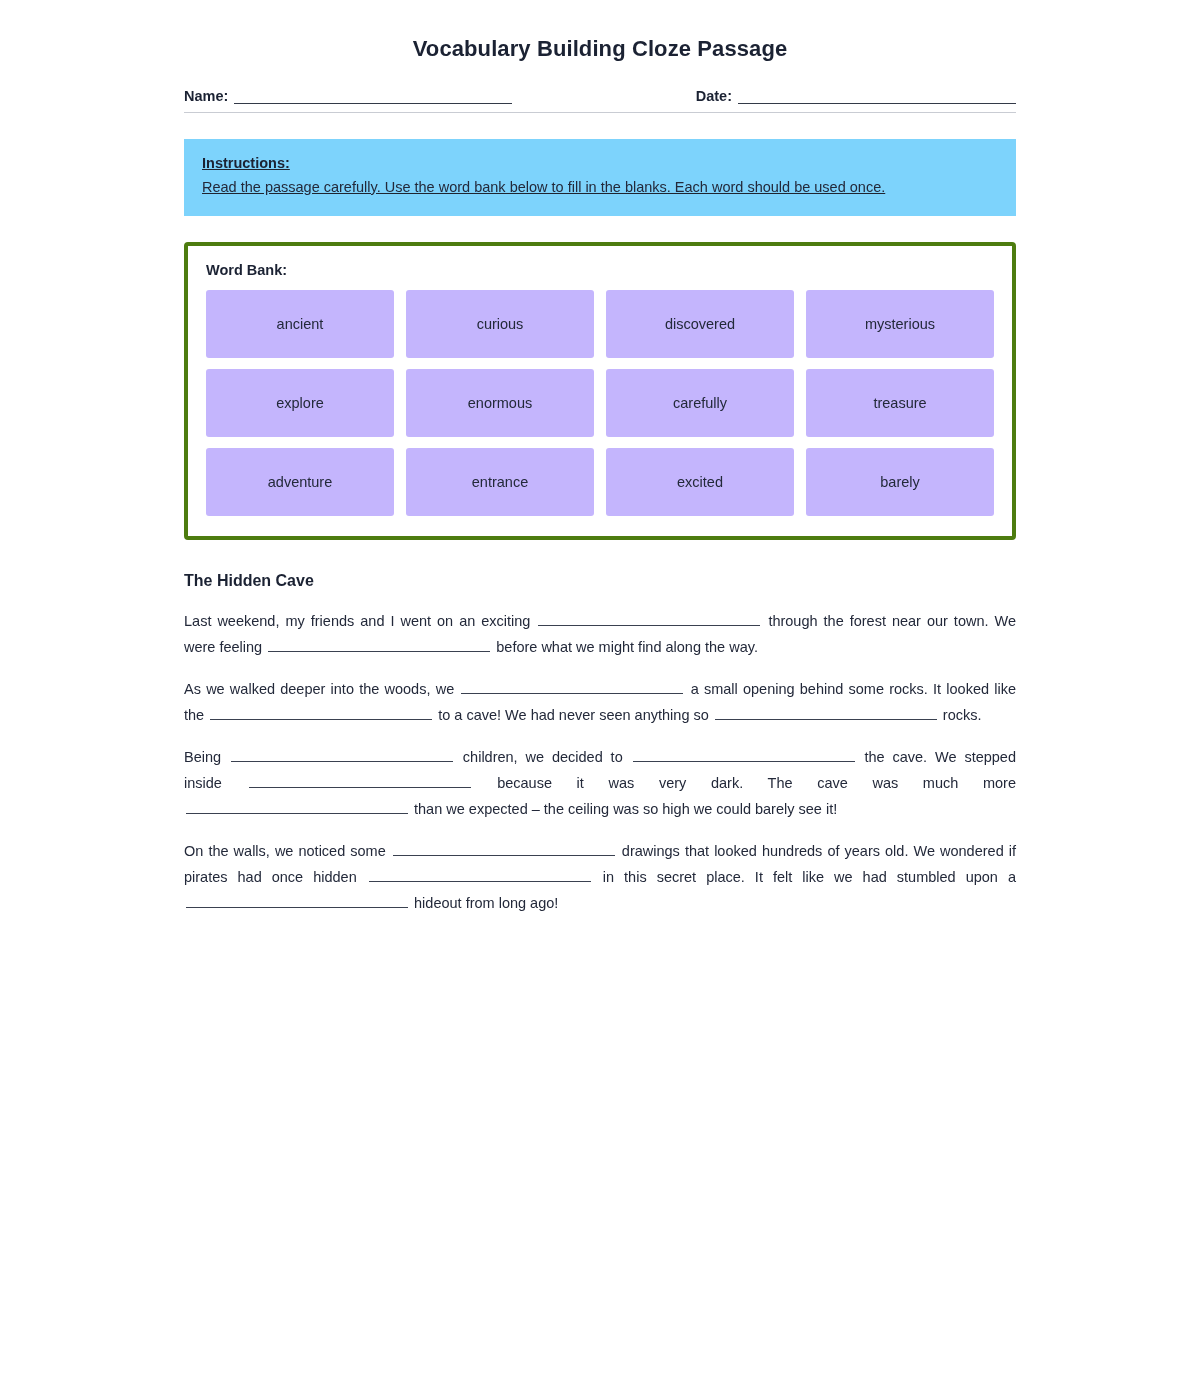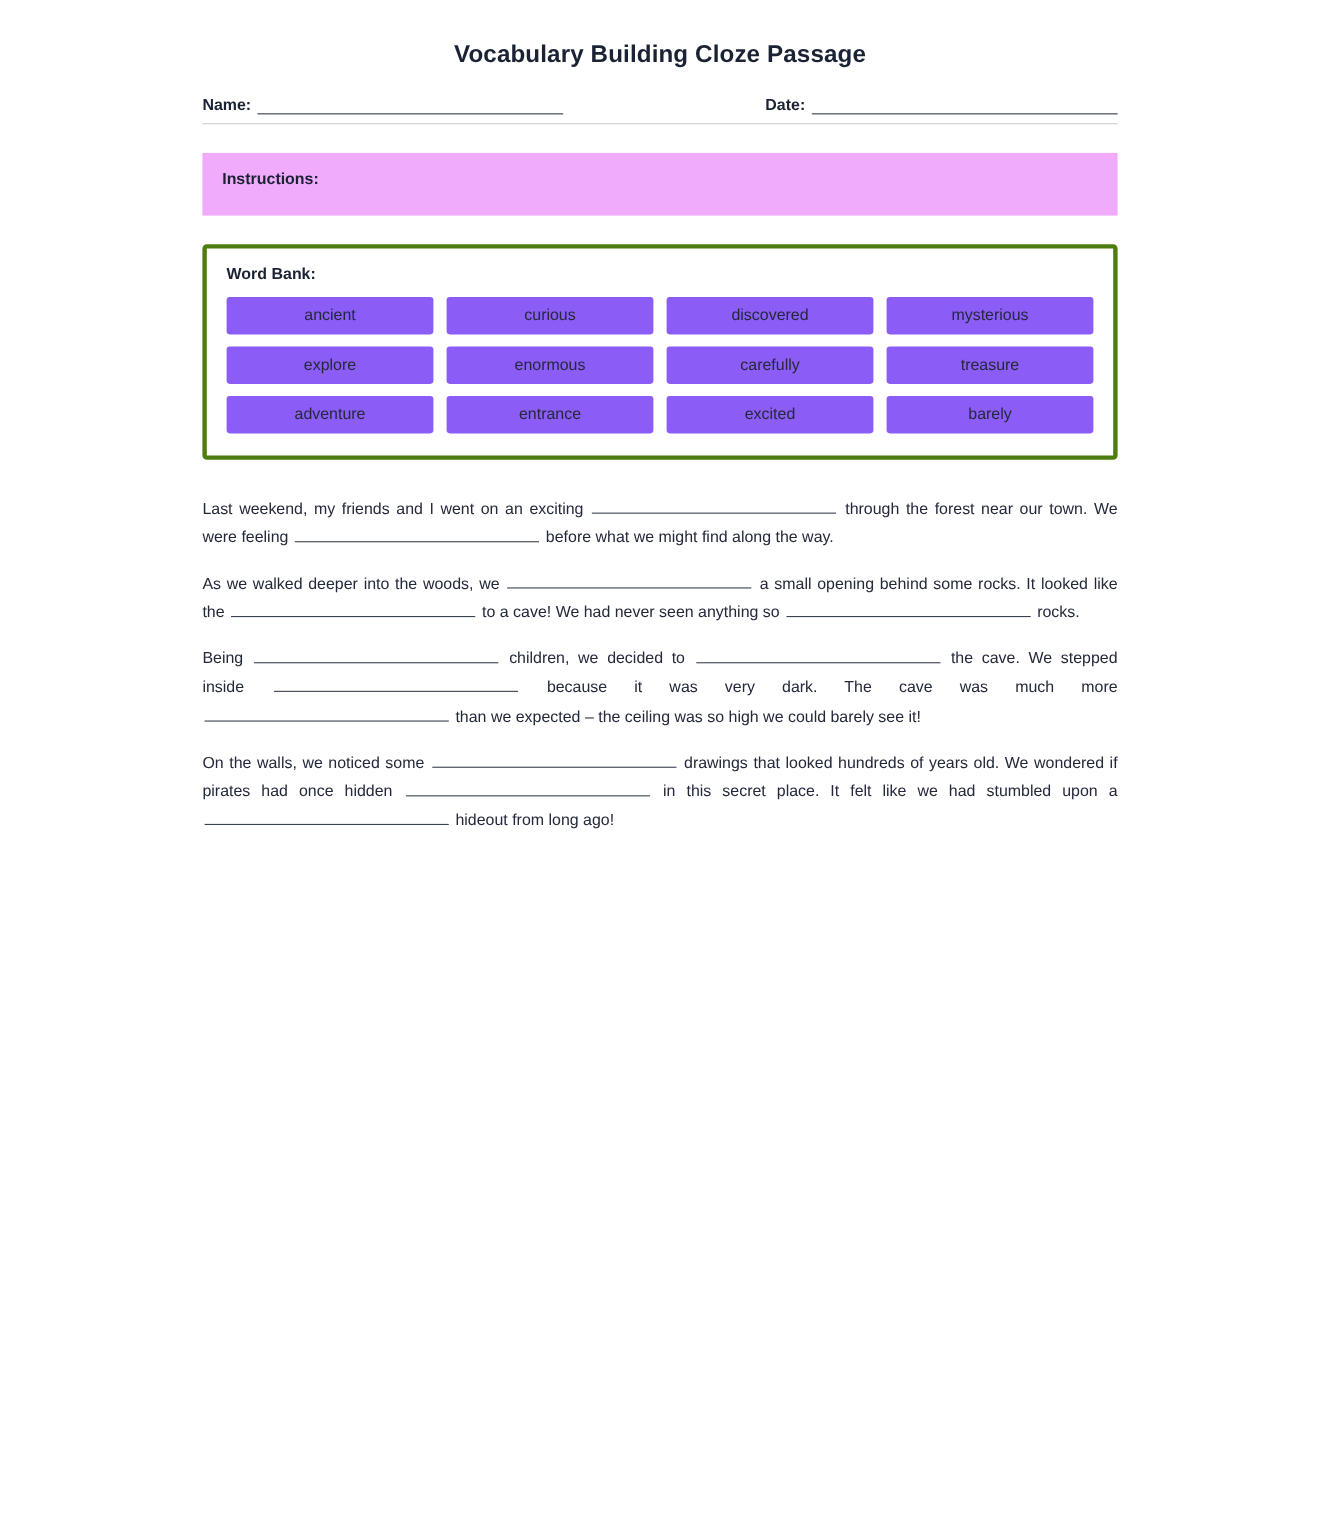--- a/index.html
+++ b/index.html
@@ -49,23 +49,24 @@
     width: 278px;
     border-bottom: 1px solid #2b3murky;
     border-bottom: 1px solid #333a48;
     height: 15px;
   }
   .hr {
     border-bottom: 1px solid #c9ccd3;
     margin: 0 0 26px 0;
   }
   .instructions {
-    background: #f0abfc;
+    background: #7dd3fc;
     padding: 16px 18px 18px 18px;
     margin-bottom: 26px;
+    text-decoration: underline;
   }
   .instructions .head {
     font-weight: bold;
     font-size: 14.5px;
     color: #1b2233;
     margin-bottom: 7px;
   }
   .instructions .body {
     font-size: 14.5px;
     color: #23293a;
@@ -82,26 +83,26 @@
     font-size: 14.5px;
     color: #1b2233;
     margin-bottom: 12px;
   }
   .wb-grid {
     display: grid;
     grid-template-columns: repeat(4, 1fr);
     gap: 11px 12px;
   }
   .wb-word {
-    background: #8b5cf6;
+    background: #c4b5fd;
     border-radius: 3px;
     text-align: center;
     font-size: 14.5px;
     color: #23293a;
-    padding: 9px 4px;
+    padding: 26px 4px;
   }
   .passage-title {
     font-size: 16px;
     font-weight: bold;
     color: #1b2233;
     margin: 0 0 18px 0;
   }
   .para {
     font-size: 14.5px;
     line-height: 1.8;
@@ -133,40 +134,42 @@
     </div>
     <div class="nd-group">
       <span class="nd-label">Date:</span>
       <span class="nd-line"></span>
     </div>
   </div>
   <div class="hr"></div>
 
   <div class="instructions">
     <div class="head">Instructions:</div>
+    <div class="body">Read the passage carefully. Use the word bank below to fill in the blanks. Each word should be used once.</div>
   </div>
 
   <div class="wordbank">
     <div class="head">Word Bank:</div>
     <div class="wb-grid">
       <div class="wb-word">ancient</div>
       <div class="wb-word">curious</div>
       <div class="wb-word">discovered</div>
       <div class="wb-word">mysterious</div>
       <div class="wb-word">explore</div>
       <div class="wb-word">enormous</div>
       <div class="wb-word">carefully</div>
       <div class="wb-word">treasure</div>
       <div class="wb-word">adventure</div>
       <div class="wb-word">entrance</div>
       <div class="wb-word">excited</div>
       <div class="wb-word">barely</div>
     </div>
   </div>
 
+  <h2 class="passage-title">The Hidden Cave</h2>
 
   <p class="para">
     <span>Last weekend, my friends and I went on an exciting </span><span class="blank"></span><span> through the forest near our town. We were feeling </span><span class="blank"></span><span> before what we might find along the way.</span>
   </p>
 
   <p class="para">
     <span>As we walked deeper into the woods, we </span><span class="blank"></span><span> a small opening behind some rocks. It looked like the </span><span class="blank"></span><span> to a cave! We had never seen anything so </span><span class="blank"></span><span> rocks.</span>
   </p>
 
   <p class="para">

